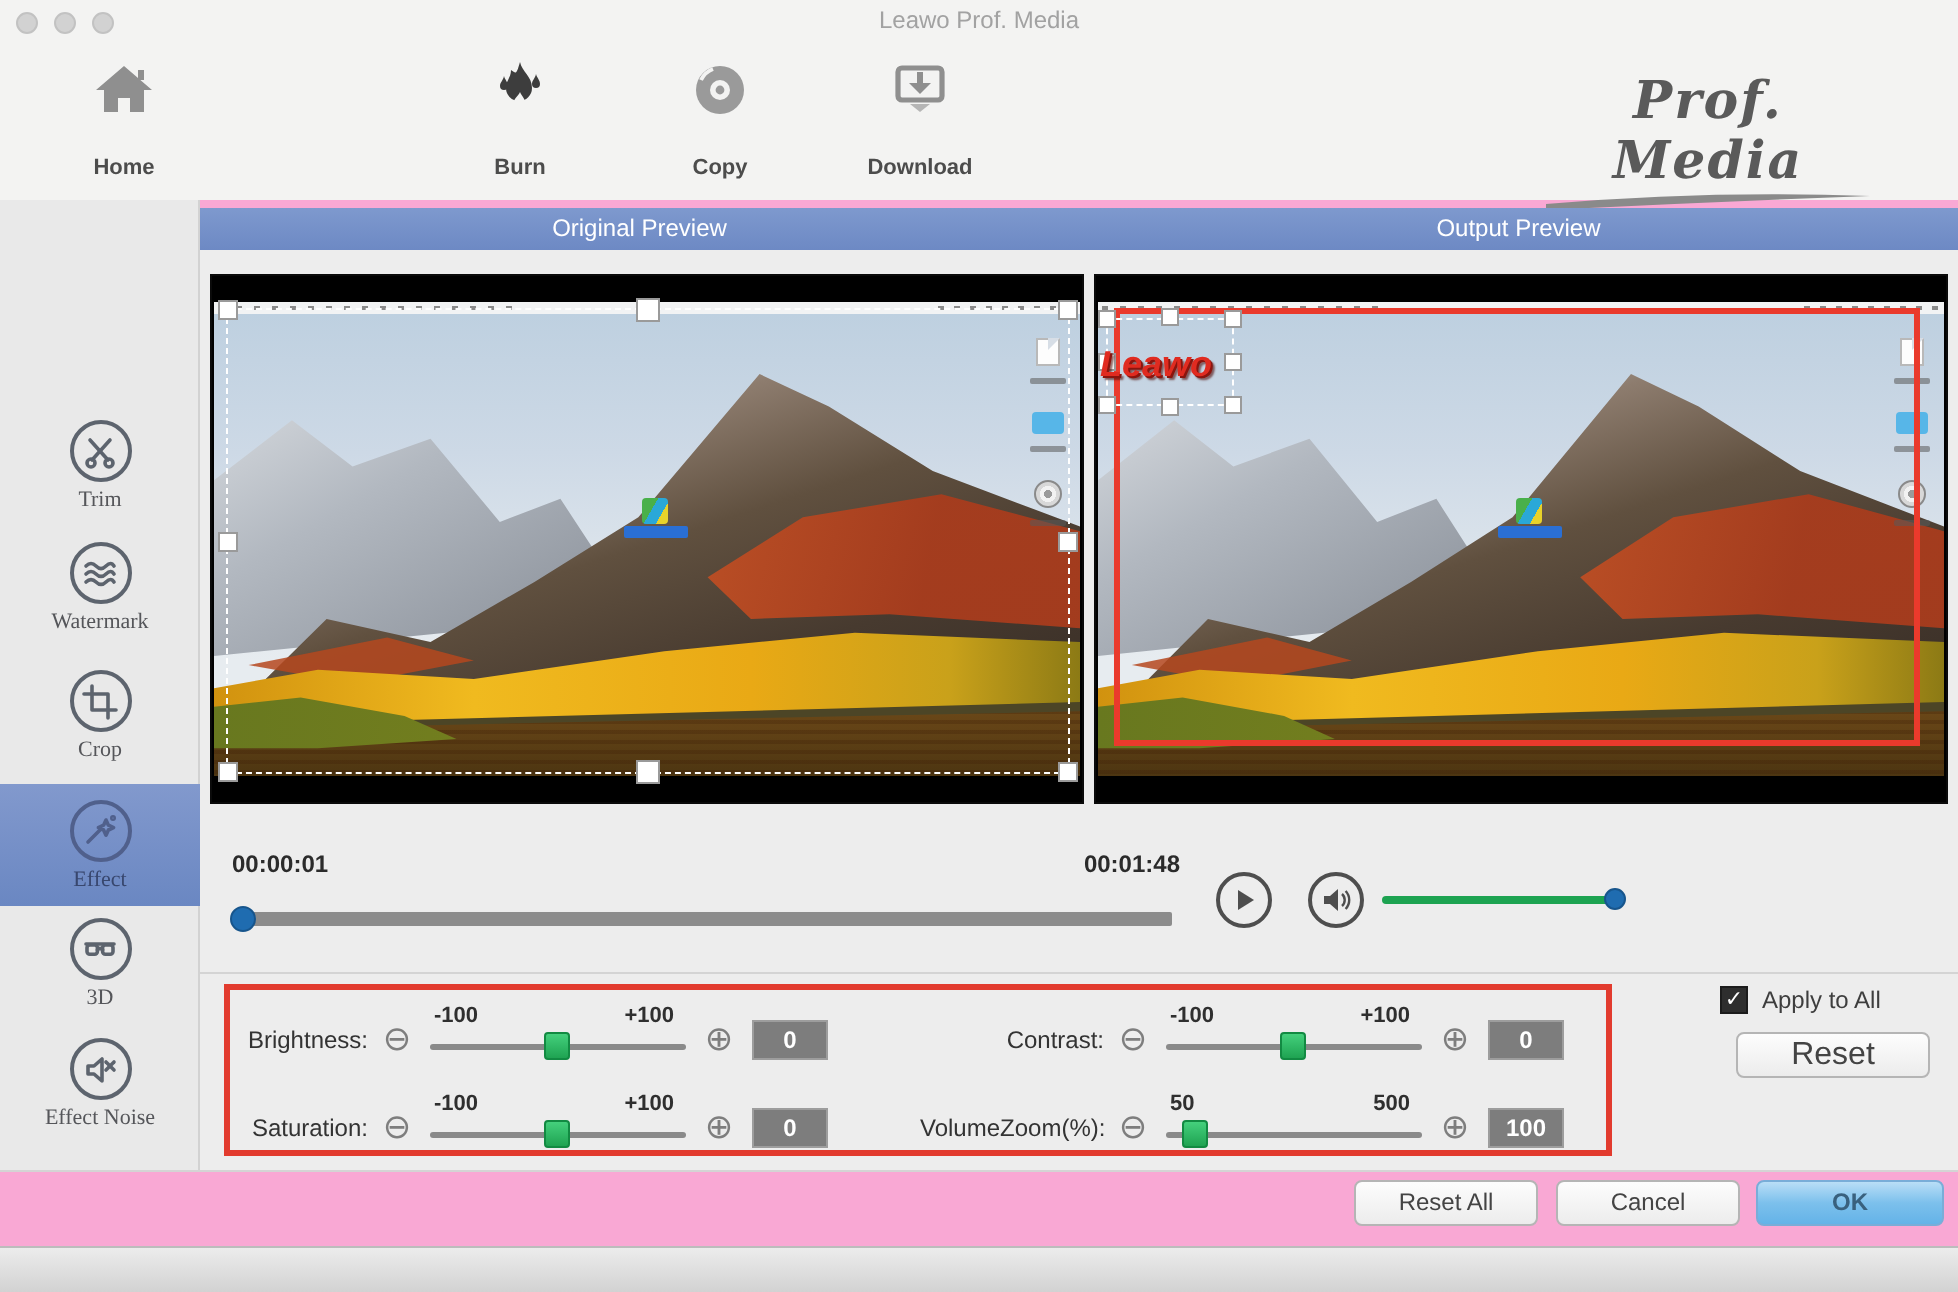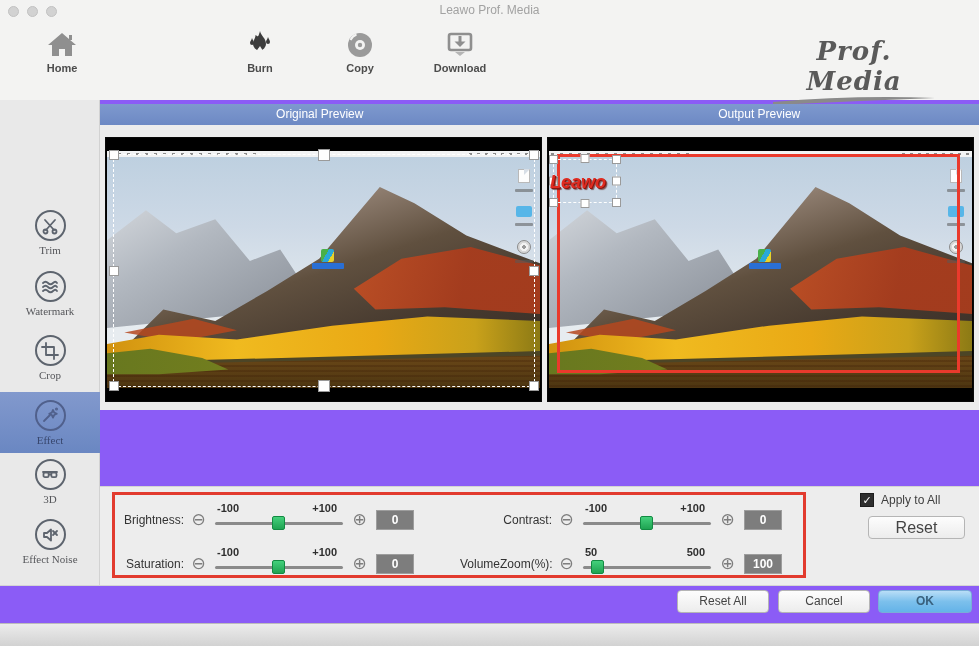--- a/index.html
+++ b/index.html
@@ -1,30 +1,30 @@
 <!DOCTYPE html>
 <html><head>
 <meta charset="utf-8">
 <style>
   * { margin:0; padding:0; box-sizing:border-box; }
   html,body { width:979px; height:646px; }
   body { font-family:"Liberation Sans", sans-serif; background:#ededed; position:relative; overflow:hidden; }
-  .app { position:absolute; inset:0; background:#8b5cf6; }
+  .app { position:absolute; inset:0; background:#f9a8d4; }
 
   
   .titlebar { position:absolute; left:0; top:0; width:979px; height:20px; background:#f3f3f2; }
   .lights { position:absolute; left:8px; top:6px; display:flex; gap:8px; }
   .light { width:11px; height:11px; border-radius:50%; background:#d2d2d2; border:1px solid #c2c2c2; }
   .win-title { position:absolute; left:0; right:0; top:3px; text-align:center; font-size:12px; color:#a2a2a2; }
 
   
   .toolbar { position:absolute; left:0; top:20px; width:979px; height:80px; background:#f3f3f2; }
   .tb-item { position:absolute; top:8px; width:84px; display:flex; flex-direction:column; align-items:center; cursor:default; }
   .tb-item svg { display:block; }
-  .tb-label { margin-top:0; font-size:11px; font-weight:bold; color:#4c4c4c; }
+  .tb-label { margin-top:16px; font-size:11px; font-weight:bold; color:#4c4c4c; }
   .tb-home{left:20px}.tb-convert{left:119px}.tb-burn{left:218px}.tb-copy{left:318px}.tb-download{left:418px}
   .brand { position:absolute; right:40px; top:16px; width:170px; text-align:center; }
   .brand-text { font-family:"DejaVu Serif", serif; font-style:italic; font-weight:bold; font-size:26px; color:#5a5a5a; letter-spacing:1px; }
   .brand svg { display:block; margin-top:-2px; }
 
   
   .sidebar { position:absolute; left:0; top:100px; width:100px; height:485px; background:#e9e9e9; border-right:1px solid #d2d2d2;font-family:Liberation Serif, serif; }
   .sb-item { position:absolute; left:0; width:100px; display:flex; flex-direction:column; align-items:center; cursor:default; }
   .sb-circle { width:31px; height:31px; border:2px solid #5d646e; border-radius:50%; display:flex; align-items:center; justify-content:center; background:transparent; }
   .sb-label { margin-top:3px; font-size:11px; color:#55565a; }
@@ -358,20 +358,41 @@
         <span class="handle h-ml"></span>
         <span class="handle h-mr"></span>
         <span class="handle h-bl"></span>
         <span class="handle h-bc"></span>
         <span class="handle h-br"></span>
       </div>
       <div class="wm-text">Leawo</div>
     </div>
   </div>
 
+  <div class="timeline">
+    <span class="time time-cur">00:00:01</span>
+    <span class="time time-dur">00:01:48</span>
+    <div class="seekbar">
+      <span class="seek-thumb"></span>
+    </div>
+    <div class="ctl-btn btn-play">
+      <svg width="12" height="12" viewBox="0 0 12 12">
+          <polygon points="3,1 11,6 3,11" fill="#4e4e4e"></polygon>
+        </svg>
+    </div>
+    <div class="ctl-btn btn-vol">
+      <svg width="16" height="14" viewBox="0 0 16 14">
+        <polygon points="2,5 5,5 9,1.5 9,12.5 5,9 2,9" fill="#4e4e4e"></polygon>
+        <path d="M11 4 a4 4 0 0 1 0 6 M12.8 2.5 a6.5 6.5 0 0 1 0 9" stroke="#4e4e4e" stroke-width="1.2" fill="none"></path>
+      </svg>
+    </div>
+    <div class="volbar">
+      <span class="vol-thumb"></span>
+    </div>
+  </div>
 
   <div class="hline-top-effects"></div>
 
   <div class="effects">
     <div class="red-box"></div>
 
     <div class="srow r1c1">
       <span class="lab">Brightness:</span>
       <span class="stepper">⊖</span>
       <span class="track-wrap">

